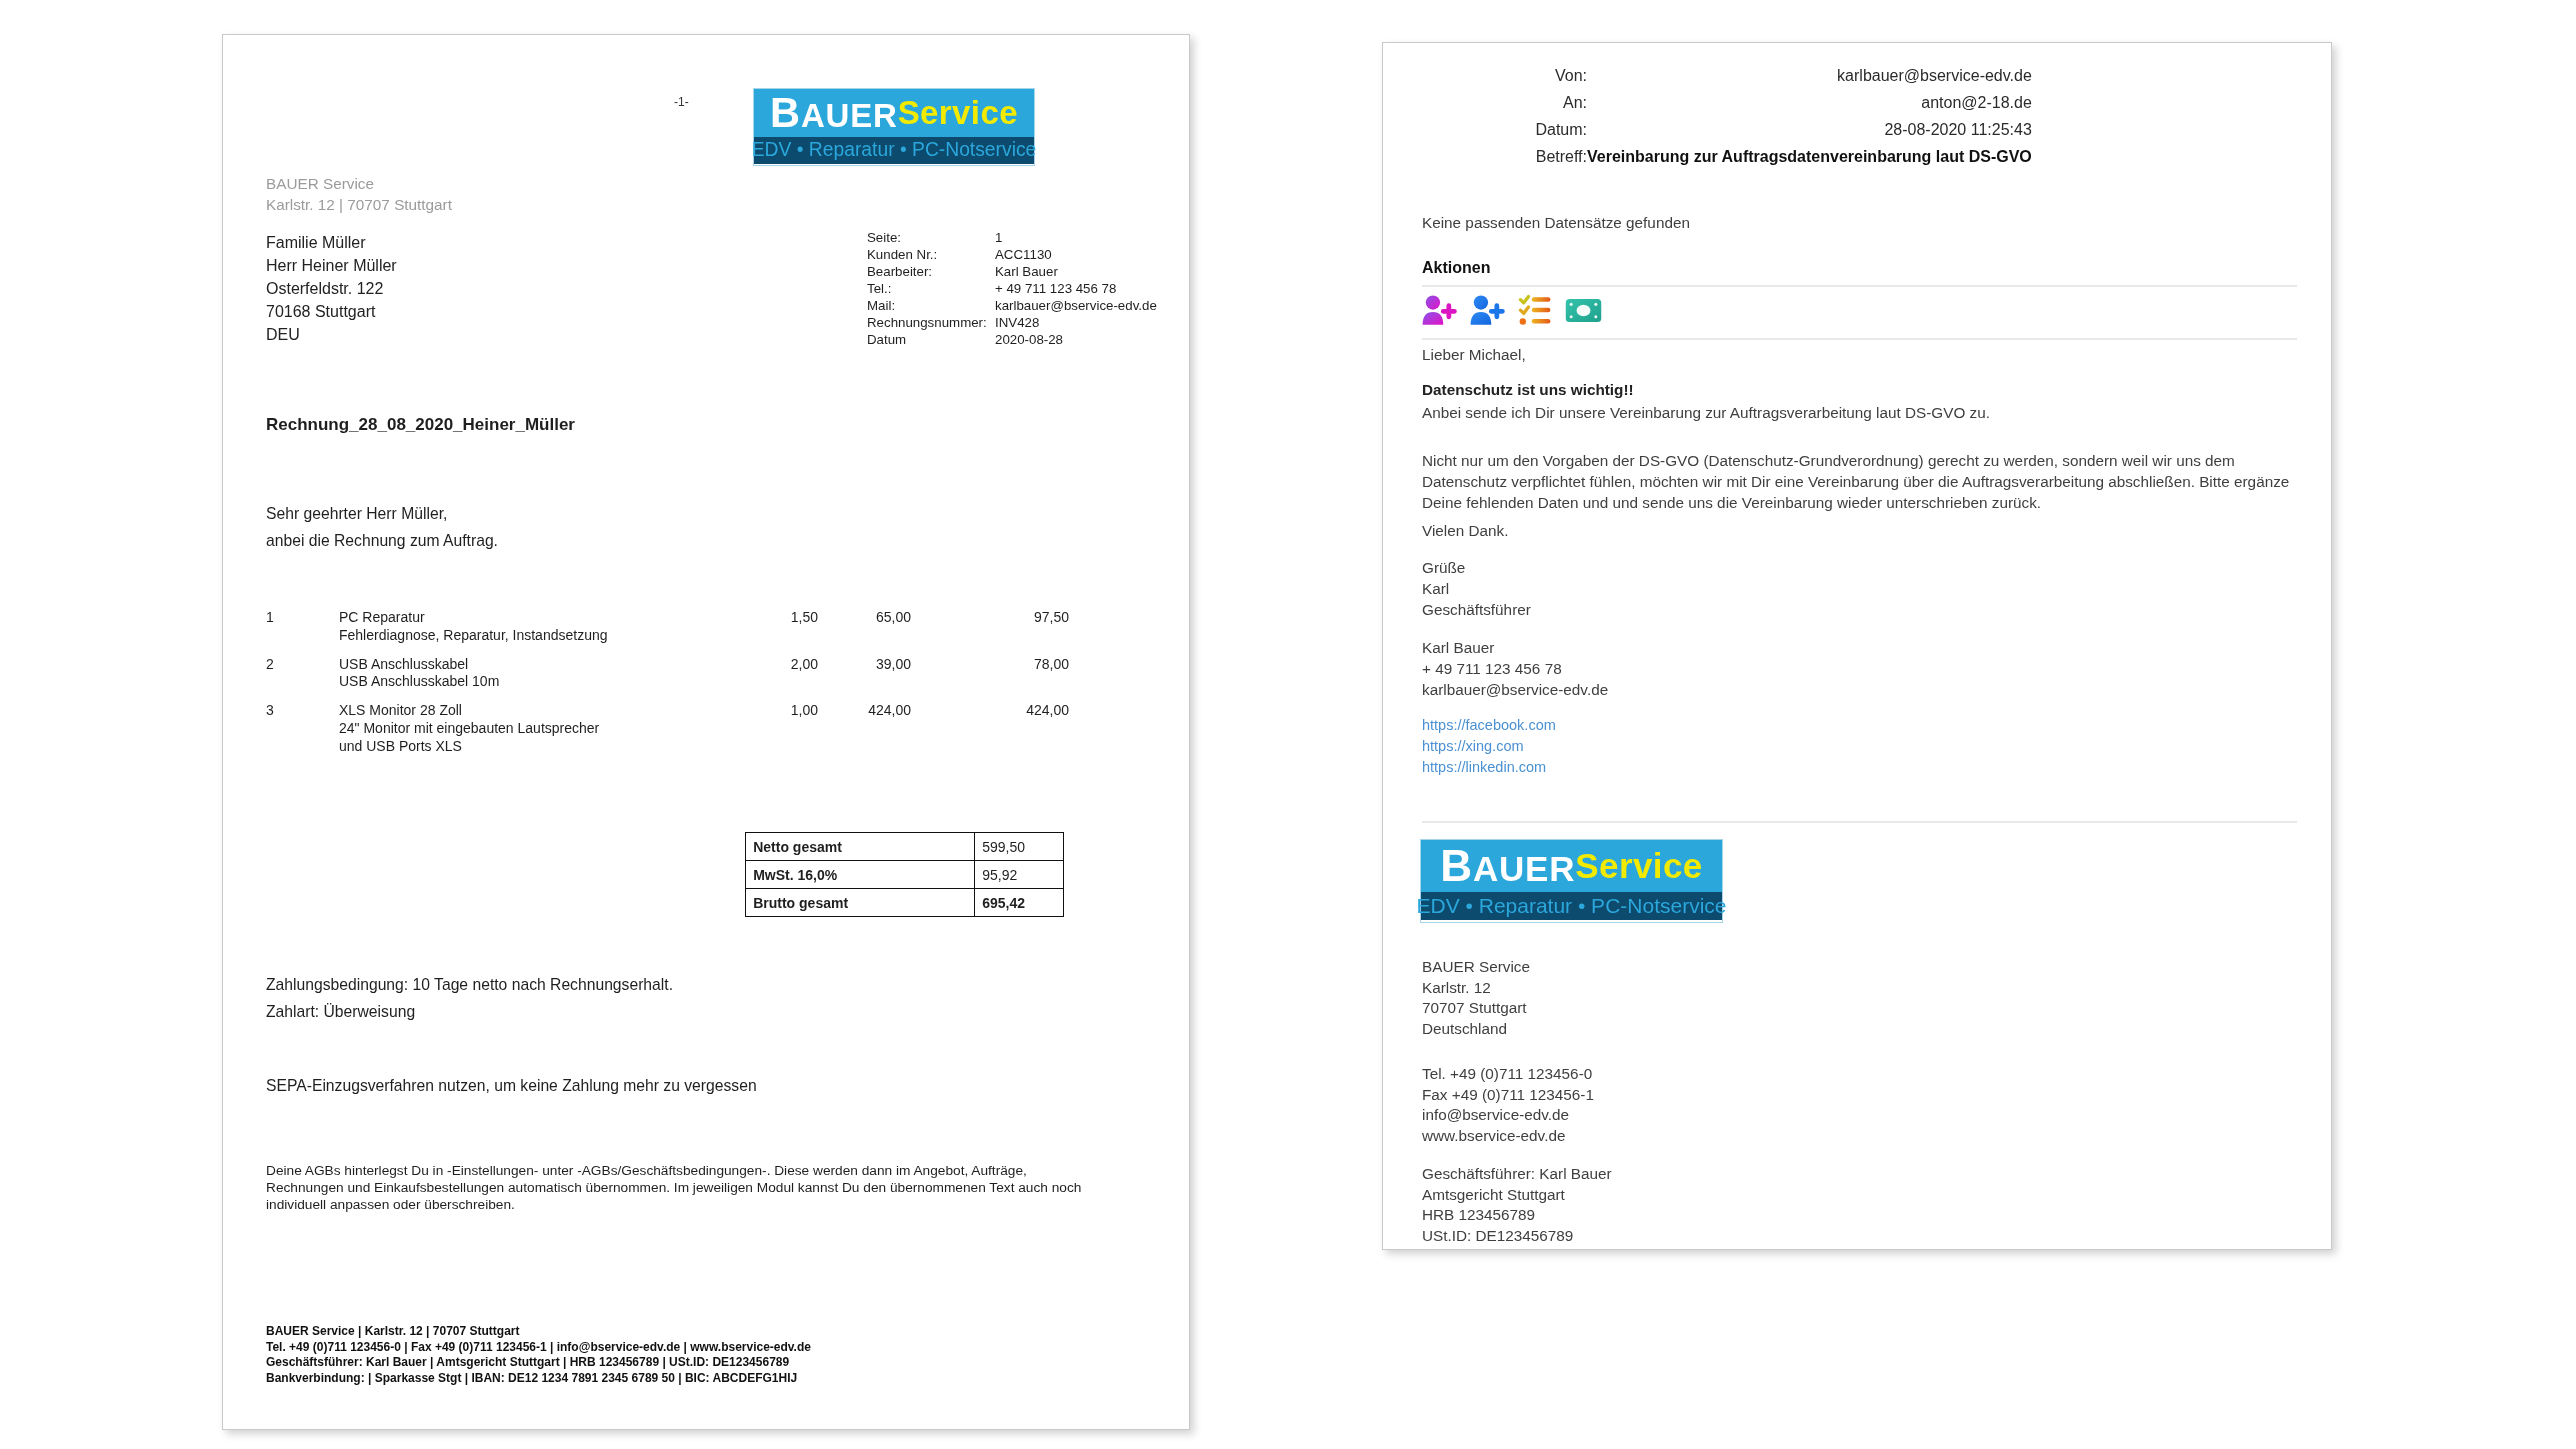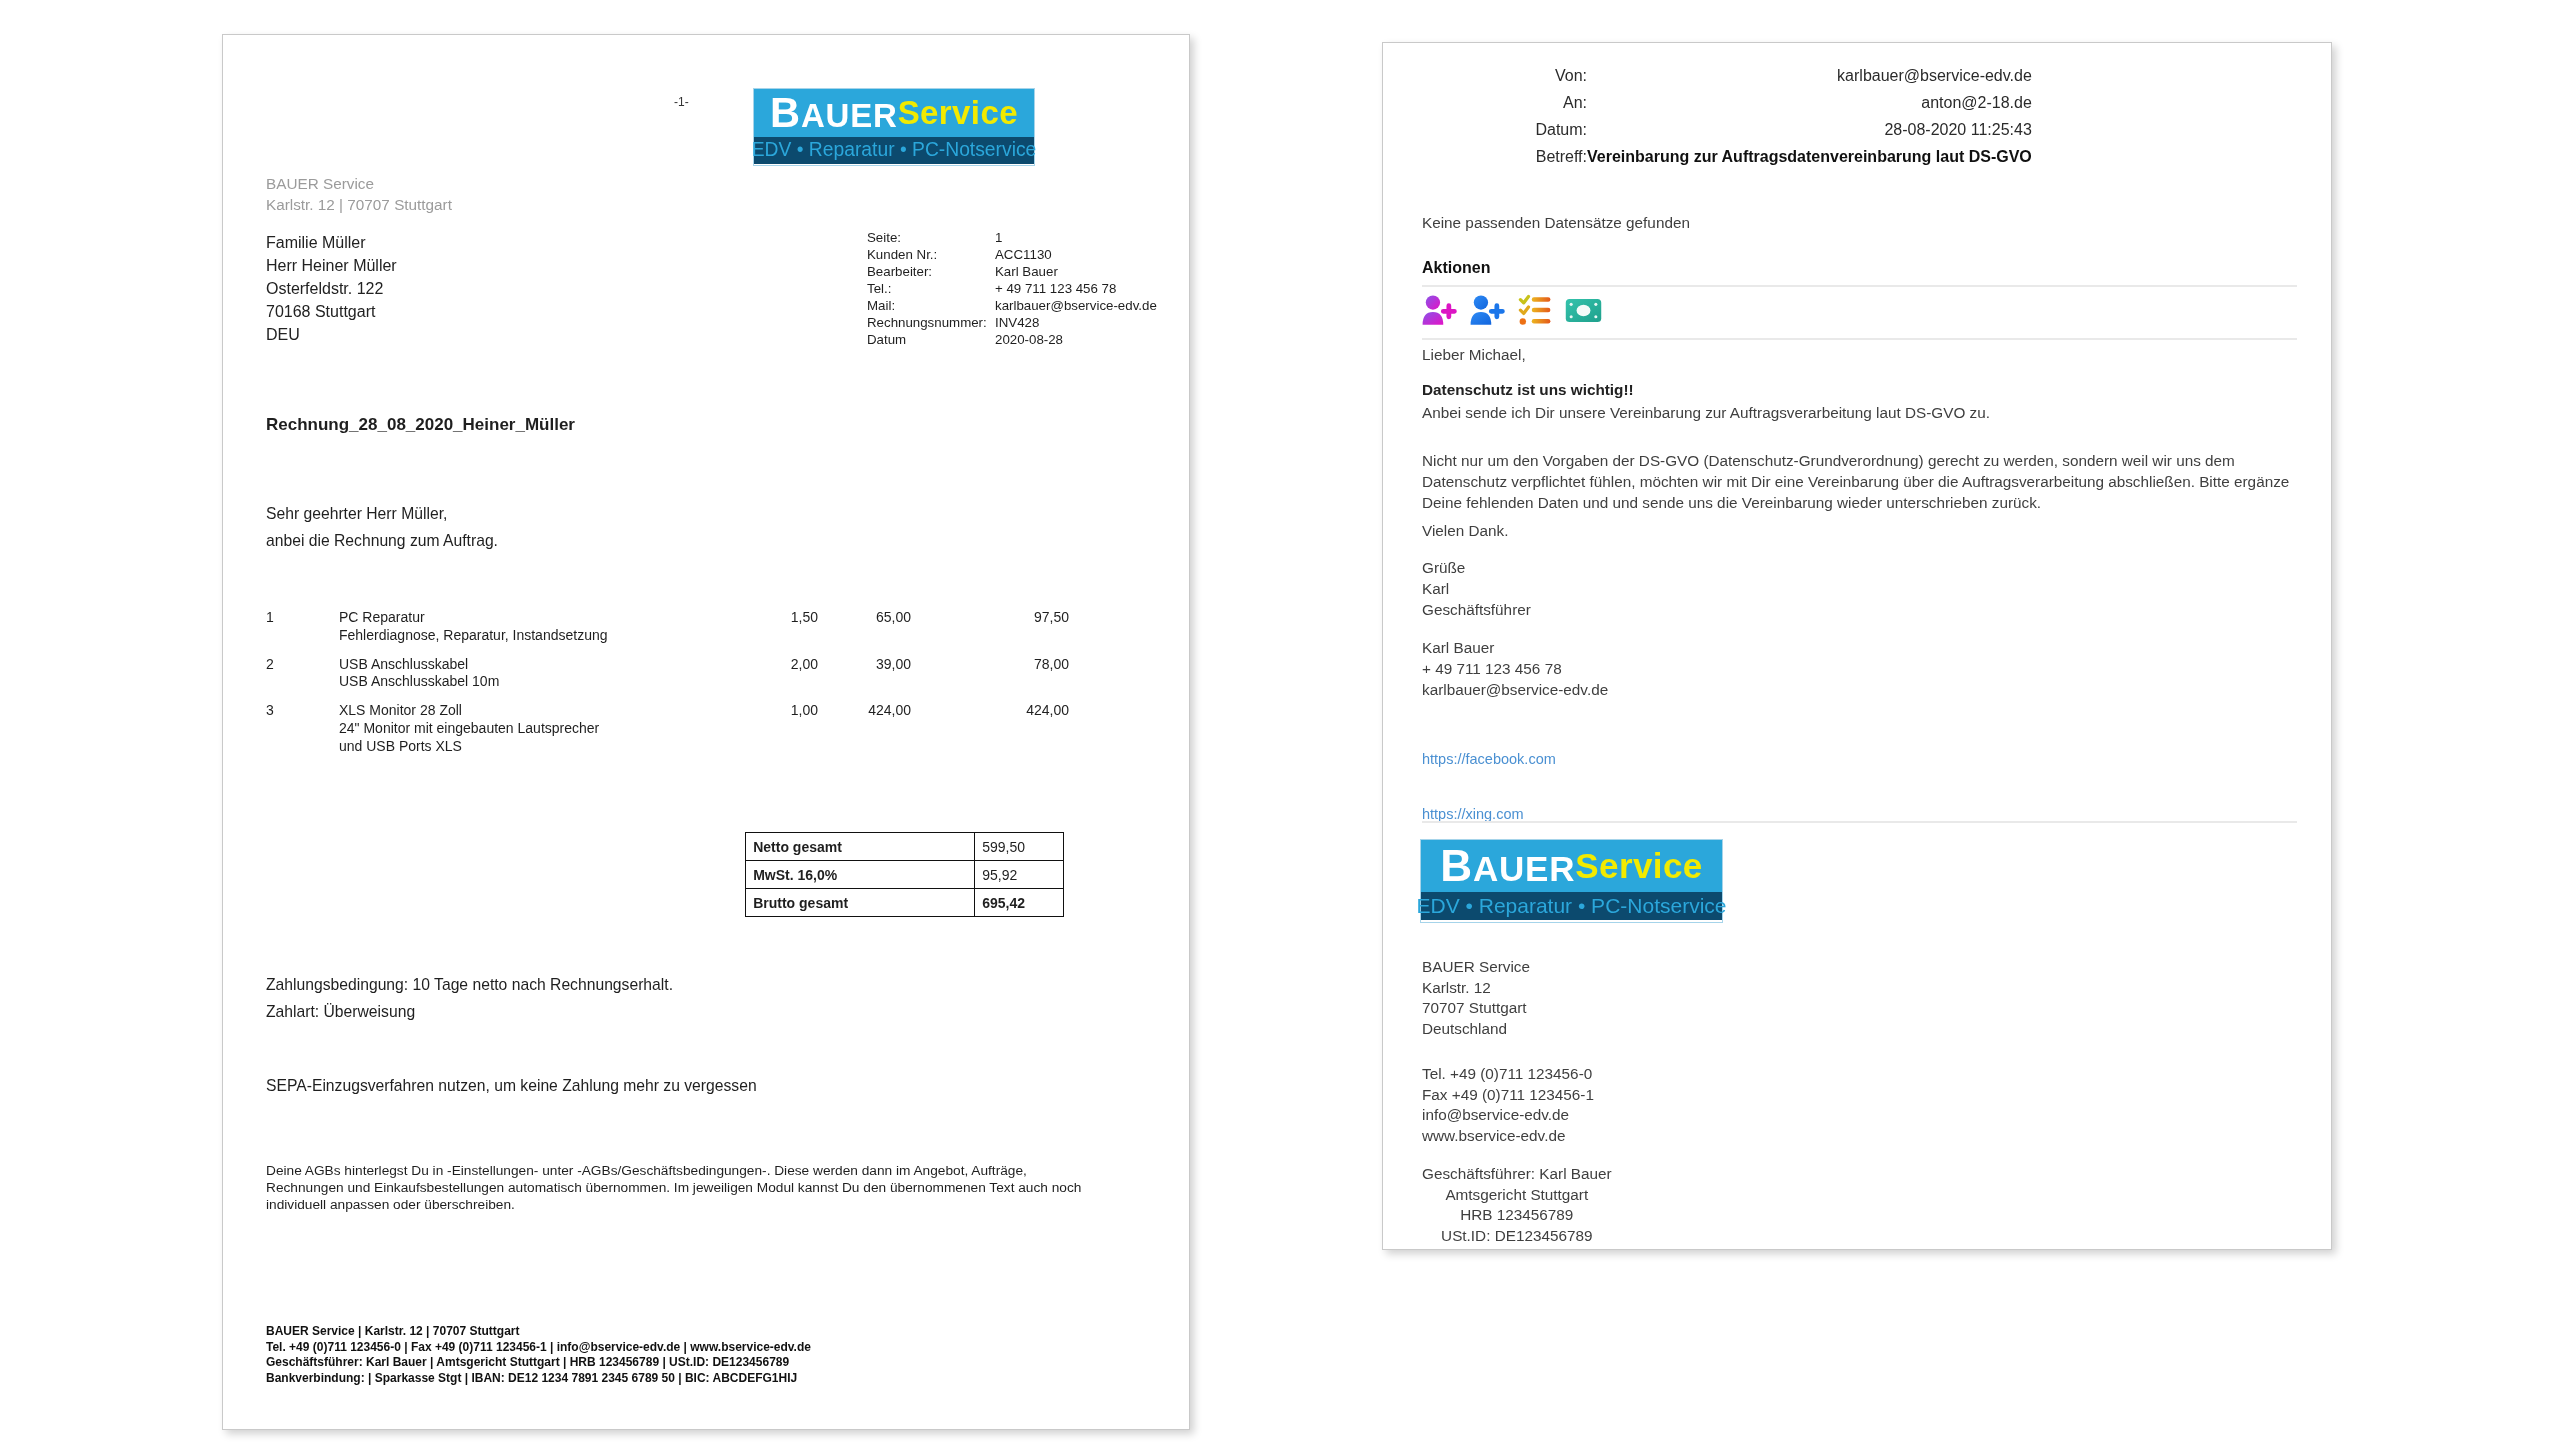--- a/index.html
+++ b/index.html
@@ -78,24 +78,24 @@
   .icon-row{left:37px;top:246px;display:flex;gap:11.3px;align-items:center;height:43px;}
   .icon-btn{width:37px;height:37px;display:flex;align-items:center;justify-content:center;cursor:pointer;}
   .salutation{left:39px;top:303px;}
   .highlight{left:39px;top:338px;font-weight:700;color:#222;}
   .bodyline1{left:39px;top:361px;}
   .paragraph{left:39px;top:407px;width:877px;line-height:21px;}
   .thanks{left:39px;top:479px;}
   .signoff{left:39px;top:514px;line-height:21px;}
   .contact{left:39px;top:594px;line-height:21px;}
   .links{left:39px;top:672px;line-height:21px;font-size:14.5px;}
-  .links a{color:var(--link-blue);text-decoration:none;display:block;margin-top:34px;}
+  .links a{color:var(--link-blue);text-decoration:none;display:block;}
   .addr1{left:39px;top:914px;line-height:20.5px;}
   .addr2{left:39px;top:1021px;line-height:20.5px;}
-  .addr3{left:39px;top:1121px;line-height:20.5px;text-align:center;}
+  .addr3{left:39px;top:1121px;line-height:20.5px;}
 </style>
 </head>
 <body>
 
 <div class="page" id="invoice-page">
 
   <div class="abs pagenum">-1-</div>
 
   <div class="logo logo-sm">
     <div class="logo-top">

